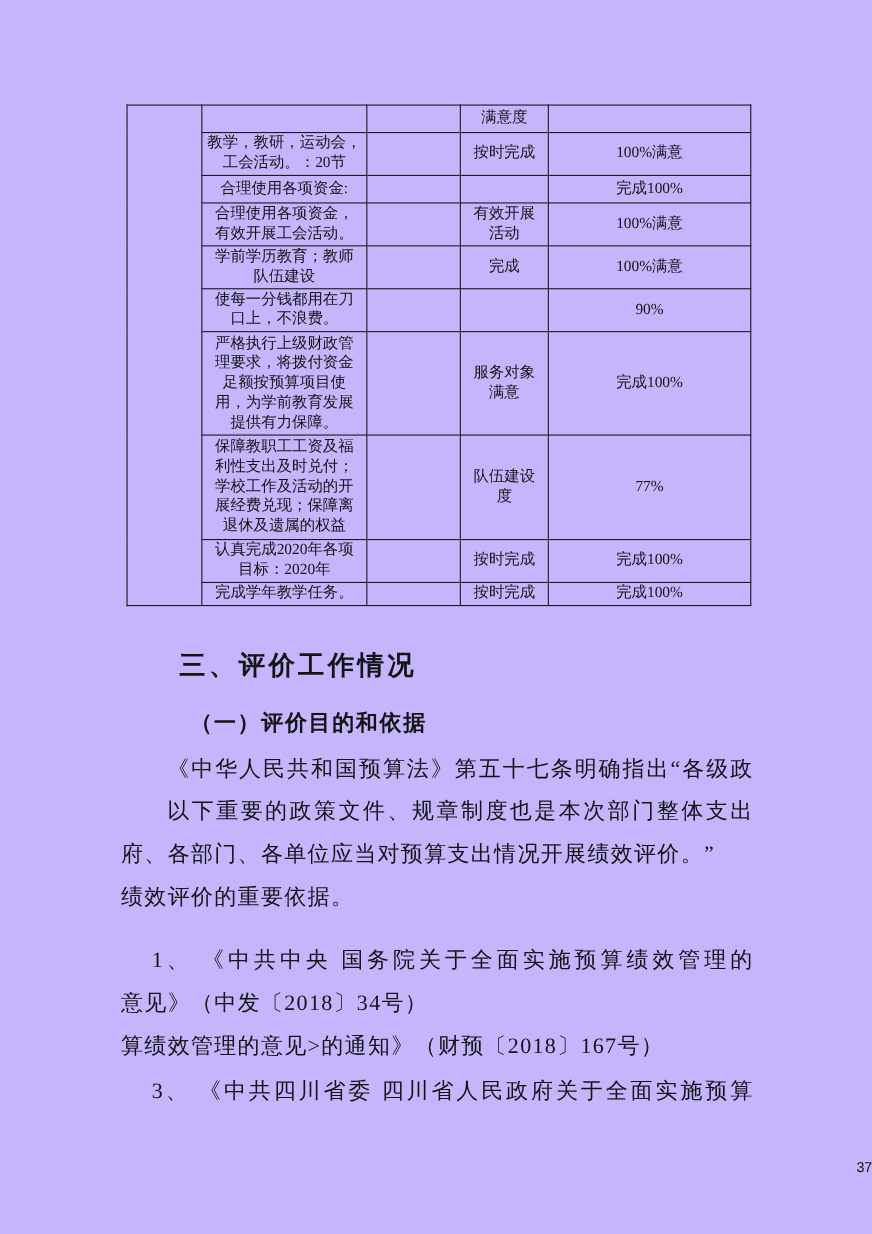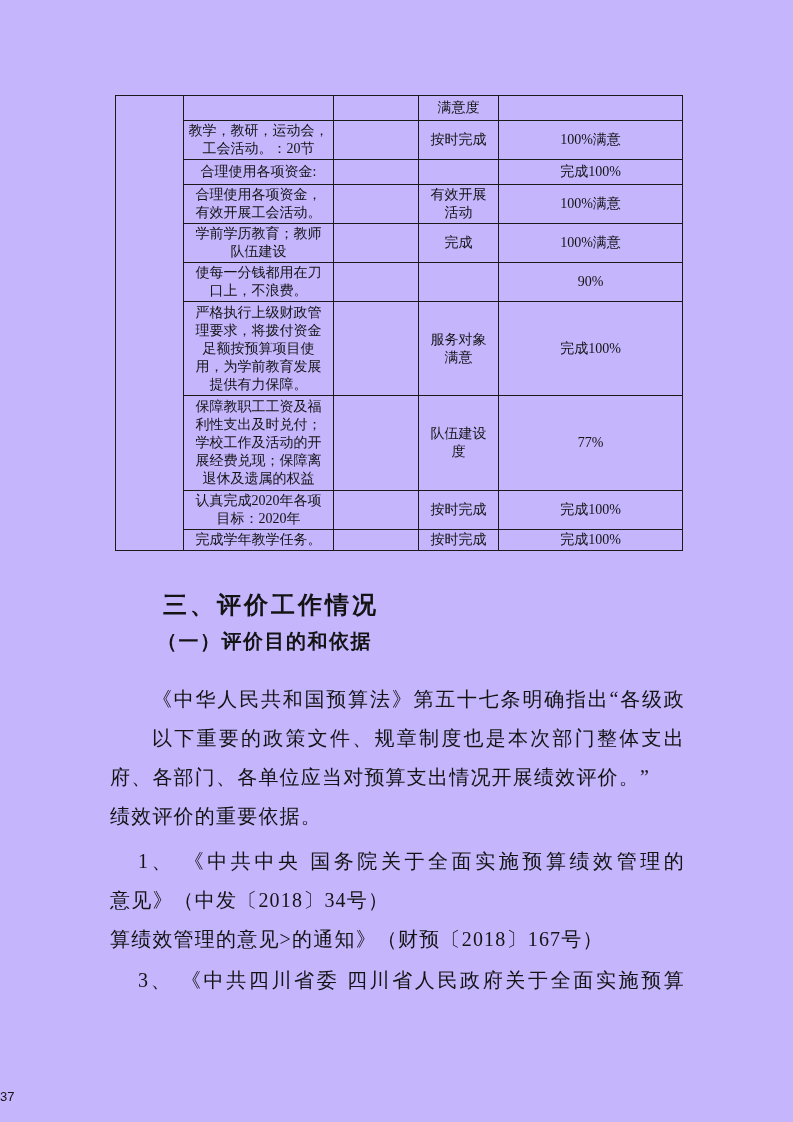--- a/index.html
+++ b/index.html
@@ -30,21 +30,21 @@
     overflow:hidden;
   }
   
   .h-section{
     position:absolute;left:163px;top:589px;margin:0;
     font-family:"Liberation Sans",sans-serif;
     font-size:24px;font-weight:700;letter-spacing:3px;
     white-space:nowrap;
   }
   .h-sub{
-    position:absolute;left:157px;top:628px;margin:0;
+    position:absolute;left:157px;top:628px;margin:16px;
     font-family:Liberation Serif, serif;
     font-size:20px;font-weight:700;letter-spacing:1.5px;
     white-space:nowrap;
   }
   
   .body-text{
     position:absolute;left:110px;top:680px;width:575px;
     font-size:20px;letter-spacing:1.2px;
   }
   .bodyline{
@@ -52,26 +52,26 @@
     min-height:39px;
     white-space:normal;
     overflow:hidden;
   }
   .bodyline.just{
     text-align:justify;
     text-align-last:justify;
   }
   .bodyline.indent-para{ text-indent:42px; }
   .bodyline.indent-item{ text-indent:28px; }
-  .gap6{ margin-top:6px; }
+  .gap6{ margin-top:18px; }
   .gap2{ margin-top:2px; }
   
   .page-number{
-    position:absolute;left:0;top:1089px;width:100%;
-    text-align:left;
+    position:absolute;left:0;top:1053px;width:100%;
+    text-align:right;
     font-family:"Liberation Sans",sans-serif;
     font-size:13px;
   }
 </style>
 </head>
 <body>
 
 <div class="page">
 
   <table class="perf">

